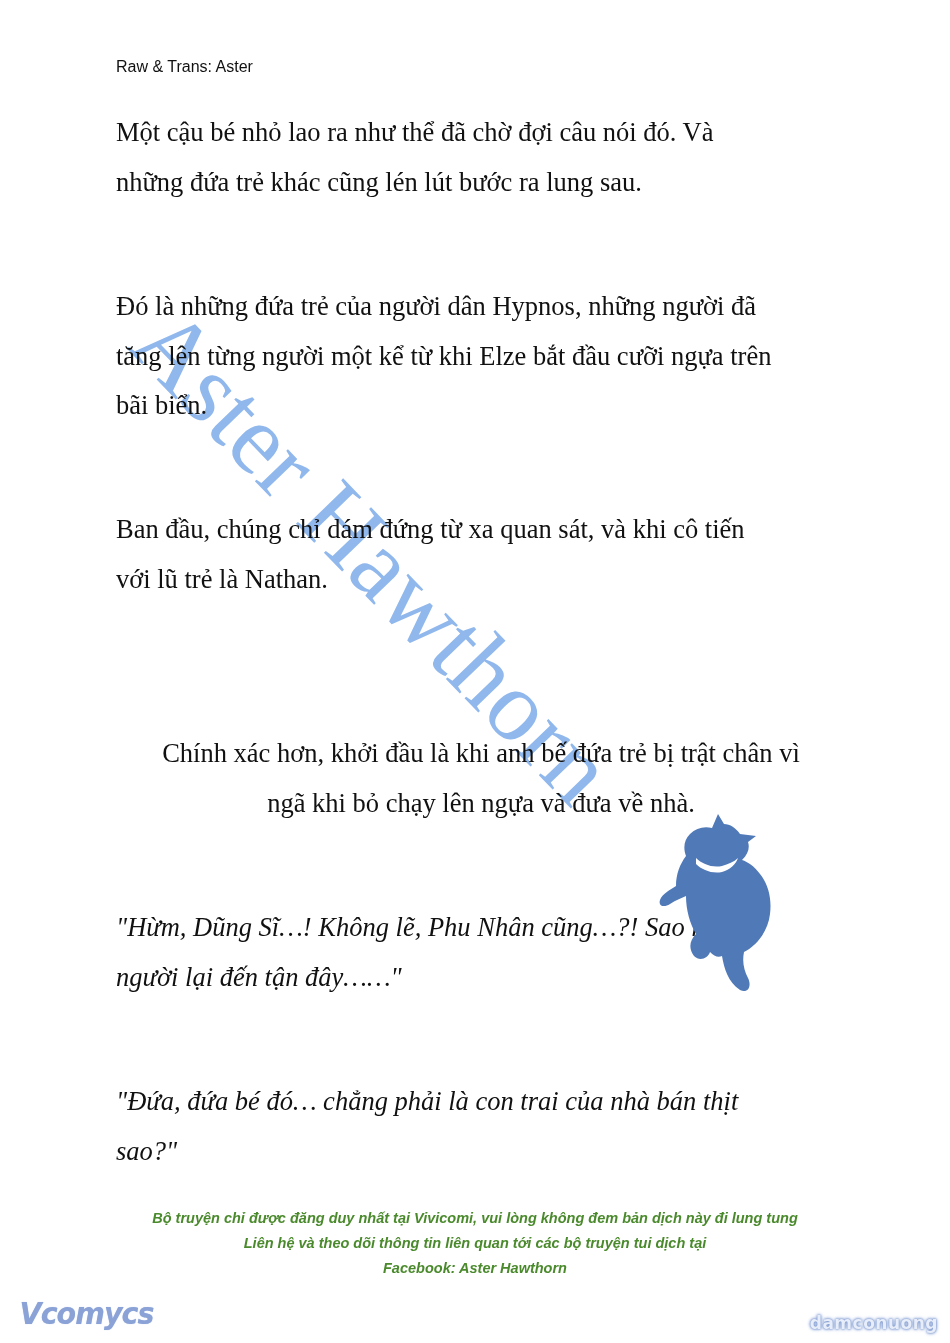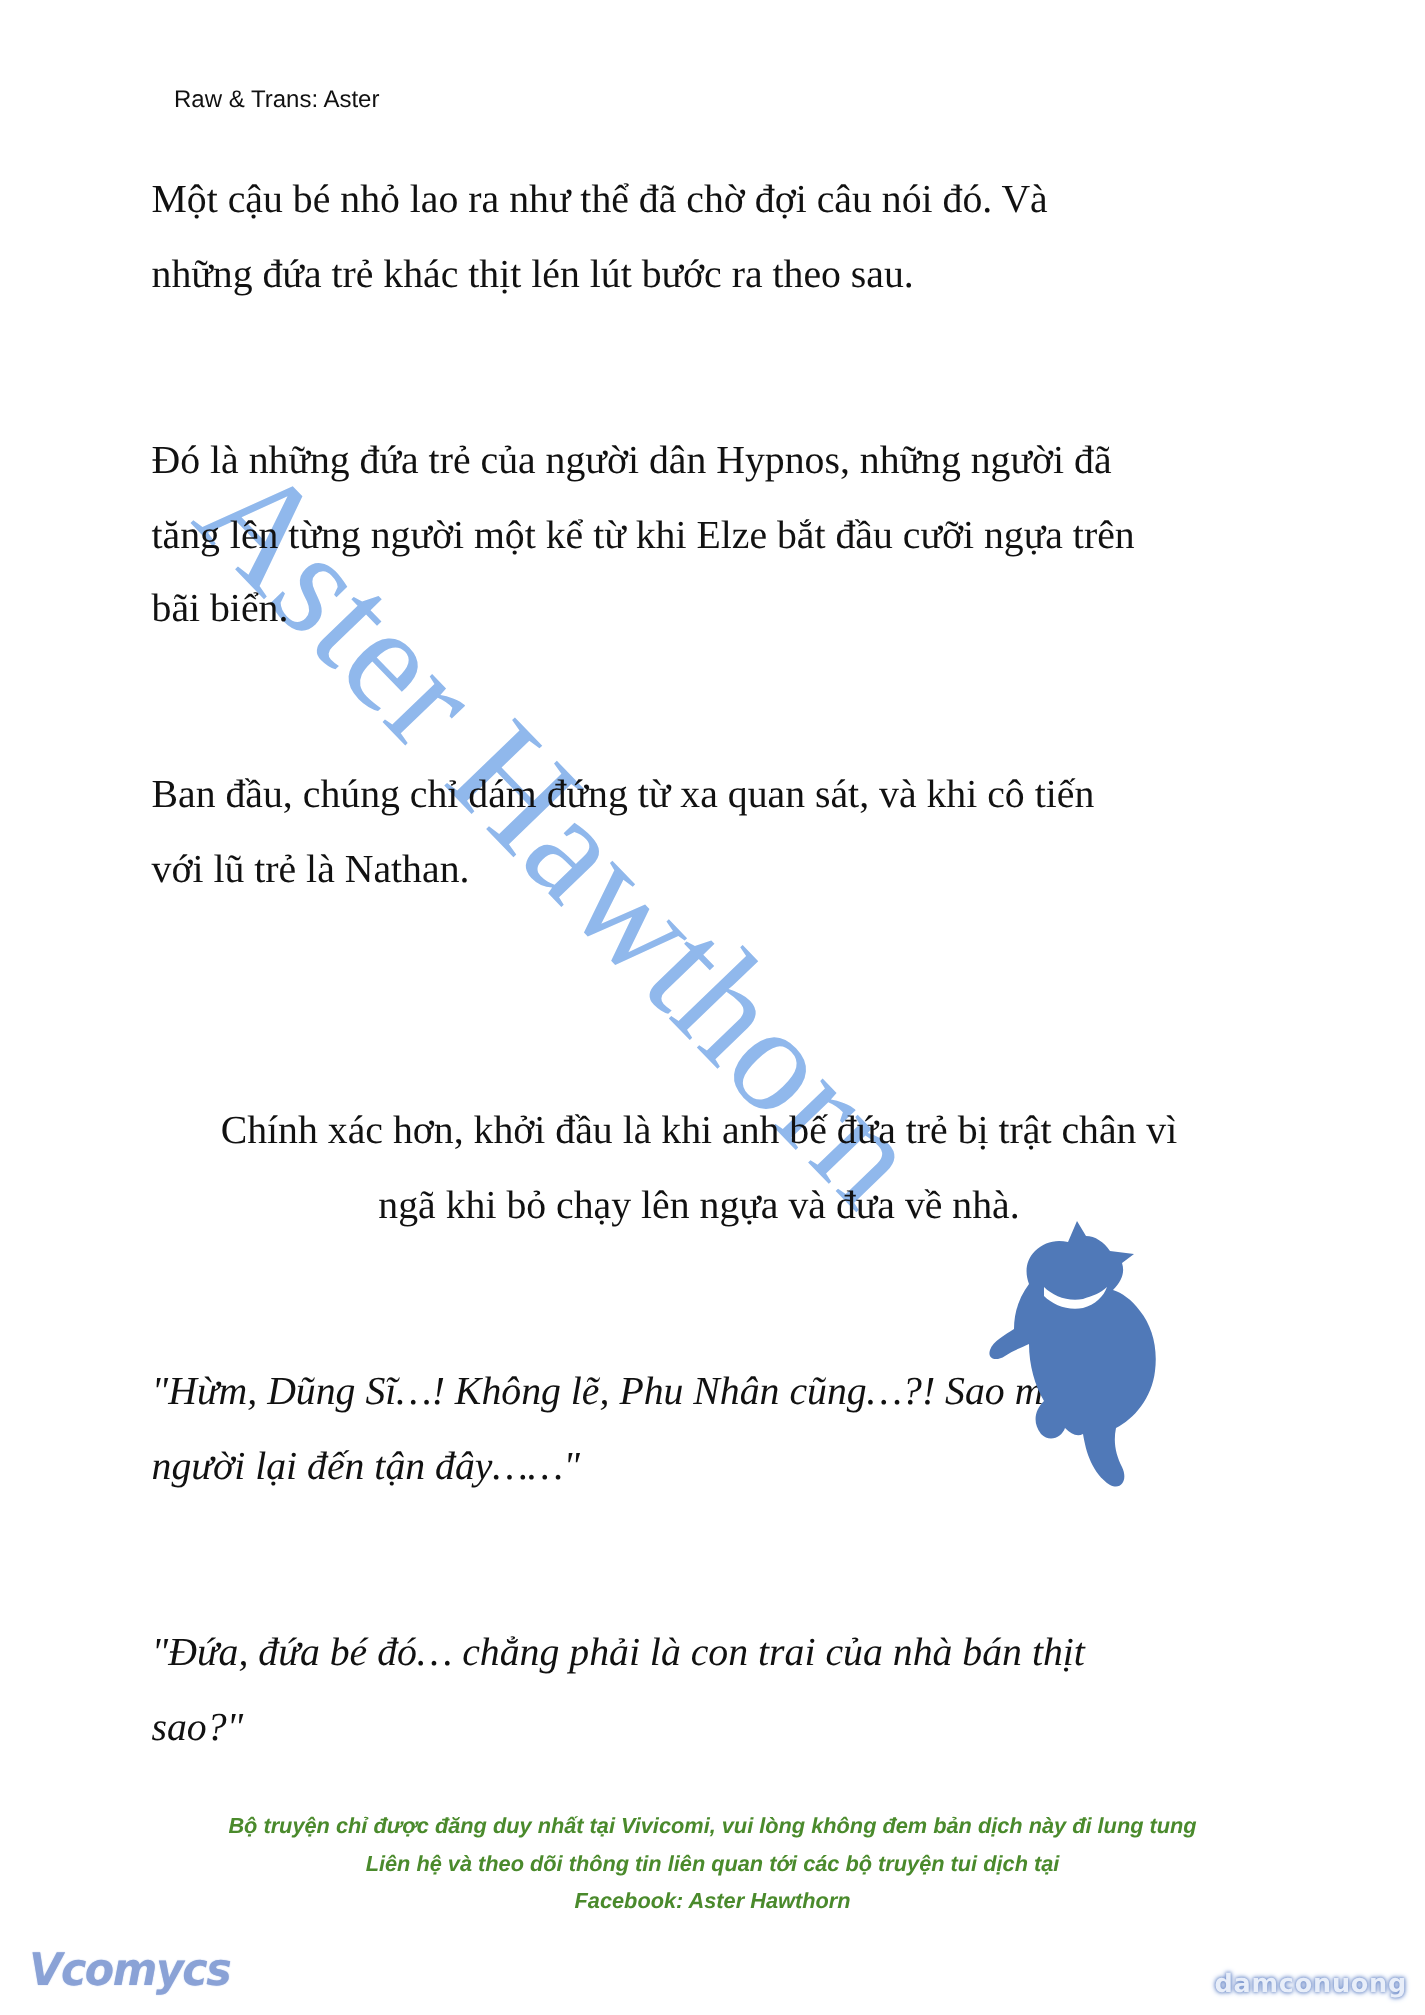--- a/index.html
+++ b/index.html
@@ -22,21 +22,21 @@
     .header {
       position: absolute;
       left: 116px;
       top: 58px;
       font-family: "Liberation Sans", sans-serif;
       font-size: 16px;
       color: #111;
     }
     .para {
       position: absolute;
-      left: 101px;
+      left: 116px;
       width: 730px;
       font-family: "Liberation Serif", serif;
       font-size: 26.5px;
       line-height: 49.5px;
       color: #111;
       z-index: 2;
     }
     .para.italic { font-style: italic; }
     .line { display: block; white-space: nowrap; }
     .watermark-wrap {
@@ -109,21 +109,21 @@
 <div class="page">
 
   <div class="header">Raw &amp; Trans: Aster</div>
 
   <div class="watermark-wrap">
     <div class="wm-text">Aster Hawthorn</div>
   </div>
 
   <div class="para" style="top:108px;">
     <span class="line">Một cậu bé nhỏ lao ra như thể đã chờ đợi câu nói đó. Và</span>
-    <span class="line">những đứa trẻ khác thịt lén lút bước ra theo sau.</span>
+    <span class="line">những đứa trẻ khác cũng lén lút bước ra lung sau.</span>
   </div>
 
   <div class="para" style="top:282px;">
     <span class="line">Đó là những đứa trẻ của người dân Hypnos, những người đã</span>
     <span class="line">tăng lên từng người một kể từ khi Elze bắt đầu cưỡi ngựa trên</span>
     <span class="line">bãi biển.</span>
   </div>
 
   <div class="para" style="top:505px;">
     <span class="line">Ban đầu, chúng chỉ dám đứng từ xa quan sát, và khi cô tiến</span>

